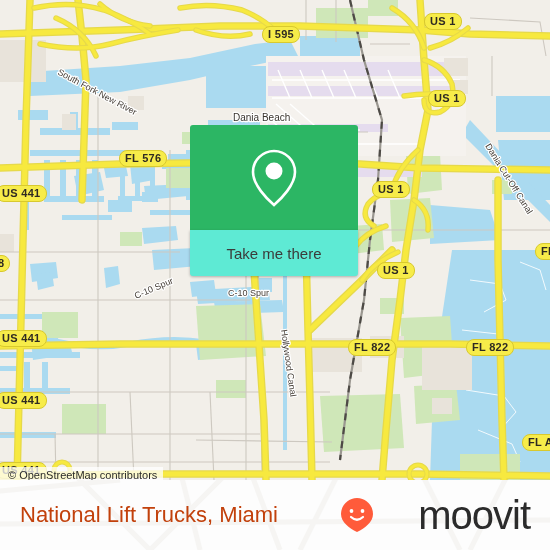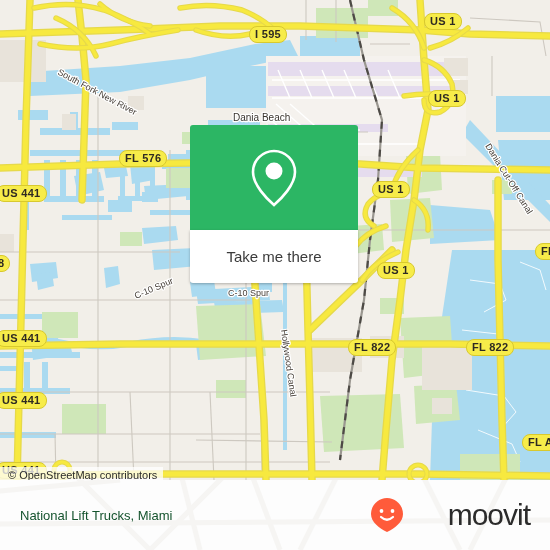--- a/index.html
+++ b/index.html
@@ -34,21 +34,21 @@
   }
 
   
   #popup{position:absolute;left:190px;top:125px;width:168px;}
   #popup-image{
     height:105px;background:#2cb664;
     border-radius:3px 3px 0 0;
     display:flex;align-items:center;justify-content:center;
   }
   #popup-label{
-    height:53px;background:#ffffff;
+    height:46px;background:#5eead4;
     border-radius:0 0 3px 3px;
     display:flex;align-items:center;justify-content:center;
     font-size:15px;color:#3b3b3b;
     box-shadow:0 1px 3px rgba(0,0,0,.28);
   }
   #popup-tail{
     position:absolute;left:50%;margin-left:-11px;top:142px;
     width:0;height:0;
     border-left:11px solid transparent;
     border-right:11px solid transparent;
@@ -69,24 +69,24 @@
   #footer{
     position:absolute;left:0;top:480px;width:550px;height:70px;
     background:#fdfdfd;
     display:flex;align-items:center;justify-content:space-between;
     padding:0 20px;box-sizing:border-box;
     overflow:hidden;
   }
   #footer-bg{position:absolute;left:0;top:0;width:550px;height:70px;opacity:.5;}
   #footer-title{
     position:relative;z-index:2;
-    font-size:13px;color:#14532d;white-space:nowrap;
+    font-size:22px;color:#c2410c;white-space:nowrap;
   }
   #brand{position:relative;z-index:2;display:flex;align-items:center;gap:3px;}
-  #brand-word{font-size:30px;color:#2b2b2b;letter-spacing:-1px;line-height:30px;font-weight:normal;margin-left:41px;}
+  #brand-word{font-size:40px;color:#2b2b2b;letter-spacing:-1px;line-height:30px;font-weight:normal;margin-left:41px;}
 </style>
 </head>
 <body>
 
 <div id="app">
 
   <div id="map">
     <svg width="550" height="480" viewBox="0 0 550 480">
 
       <rect x="0" y="0" width="550" height="480" fill="#f2efe9"></rect>
@@ -354,21 +354,21 @@
       <g>
         <text class="map-label" x="57" y="74" transform="rotate(28 57 74)">South Fork New River</text>
         <text class="place-label" x="233" y="121">Dania Beach</text>
         <text class="map-label" x="485" y="146" transform="rotate(58 485 146)">Dania Cut-Off Canal</text>
         <text class="map-label" x="136" y="299" transform="rotate(-23 136 299)">C-10 Spur</text>
         <text class="map-label" x="228" y="296">C-10 Spur</text>
         <text class="map-label" x="281" y="330" transform="rotate(82 281 330)">Hollywood Canal</text>
       </g>
     </svg>
 
-    <div class="shield" style="left:249px;top:26px;">I 595</div>
+    <div class="shield" style="left:262px;top:26px;">I 595</div>
     <div class="shield" style="left:424px;top:13px;">US 1</div>
     <div class="shield" style="left:428px;top:90px;">US 1</div>
     <div class="shield" style="left:372px;top:181px;">US 1</div>
     <div class="shield" style="left:377px;top:262px;">US 1</div>
     <div class="shield" style="left:119px;top:150px;">FL 576</div>
     <div class="shield" style="left:-4px;top:185px;">US 441</div>
     <div class="shield" style="left:-8px;top:255px;">8</div>
     <div class="shield" style="left:-4px;top:330px;">US 441</div>
     <div class="shield" style="left:-4px;top:392px;">US 441</div>
     <div class="shield" style="left:-4px;top:462px;">US 441</div>

